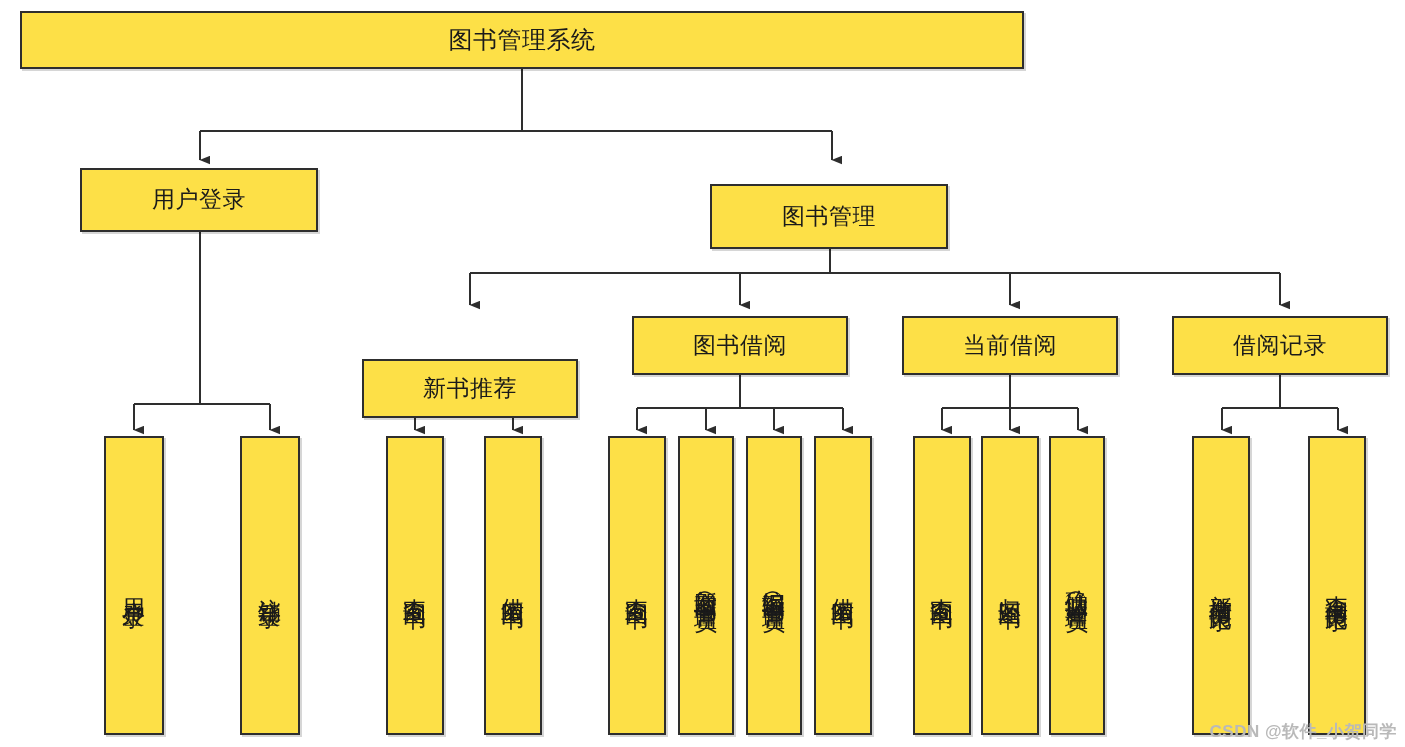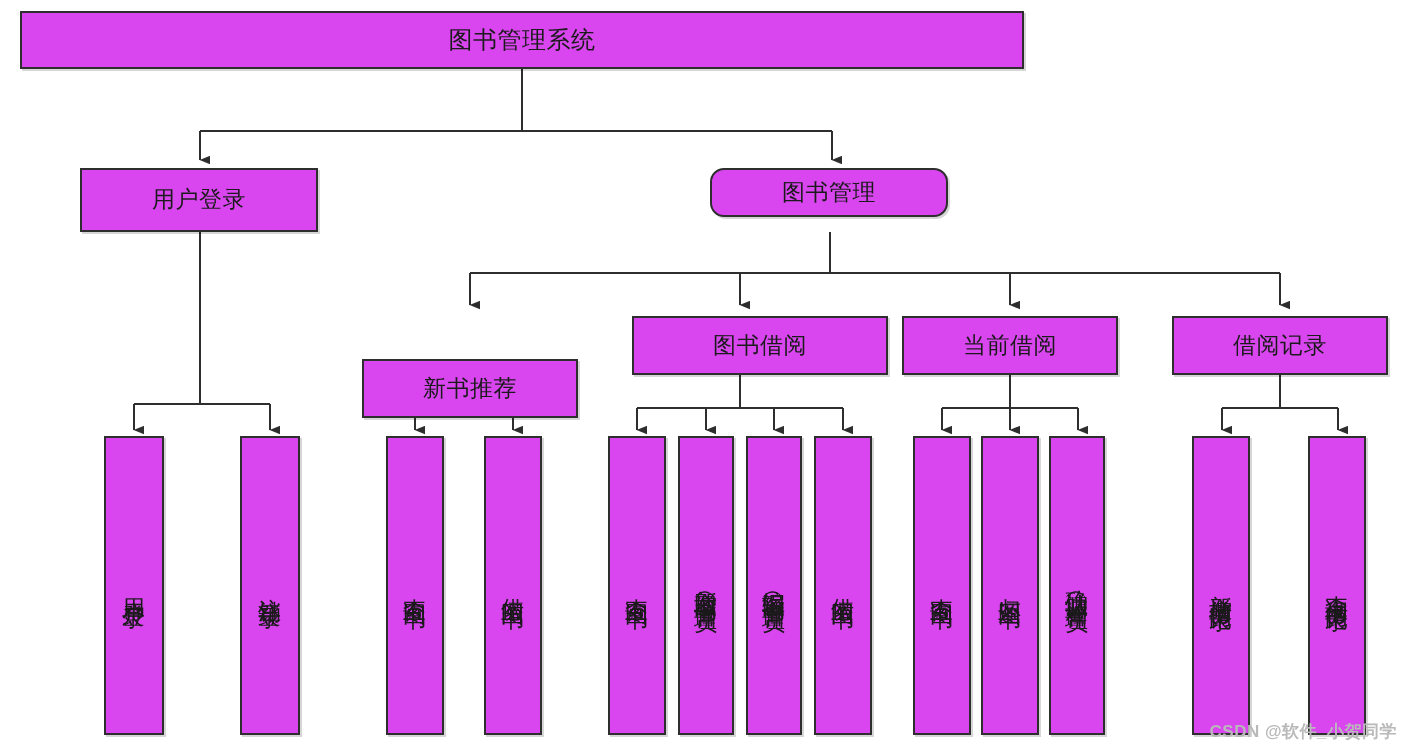--- a/index.html
+++ b/index.html
@@ -21,21 +21,21 @@
     position: absolute;
     left: 0;
     top: 0;
     width: 1405px;
     height: 747px;
   }
   .node {
     position: absolute;
     box-sizing: border-box;
     border: 2.5px solid #2e2e2e;
-    background: #d946ef;
+    background: #fde047;
     display: flex;
     align-items: center;
     justify-content: center;
     color: #1a1a1a;
     box-shadow: 2px 2px 0 rgba(0,0,0,0.16);
   }
   .node .label {
     display: block;
     text-align: center;
     line-height: 1.18;
@@ -125,28 +125,28 @@
     </g>
   </svg>
 
   <div class="node horizontal root" style="left:20px; top:11px; width:1004px; height:58px;">
     <span class="label">图书管理系统</span>
   </div>
 
   <div class="node horizontal" style="left:80px; top:168px; width:238px; height:64px;">
     <span class="label">用户登录</span>
   </div>
-  <div class="node horizontal" style="left:710px; top:168px; width:238px; height:49px;border-radius:14px;">
+  <div class="node horizontal" style="left:710px; top:184px; width:238px; height:65px;">
     <span class="label">图书管理</span>
   </div>
 
   <div class="node horizontal" style="left:362px; top:316px; width:216px; height:59px;margin-top:43px;">
     <span class="label">新书推荐</span>
   </div>
-  <div class="node horizontal" style="left:632px; top:316px; width:256px; height:59px;">
+  <div class="node horizontal" style="left:632px; top:316px; width:216px; height:59px;">
     <span class="label">图书借阅</span>
   </div>
   <div class="node horizontal" style="left:1172px; top:316px; width:216px; height:59px;">
     <span class="label">借阅记录</span>
   </div>
   <div class="node horizontal" style="left:902px; top:316px; width:216px; height:59px;">
     <span class="label">当前借阅</span>
   </div>
 
   <div class="node vertical" style="left:104px; top:436px; width:60px; height:299px;">

